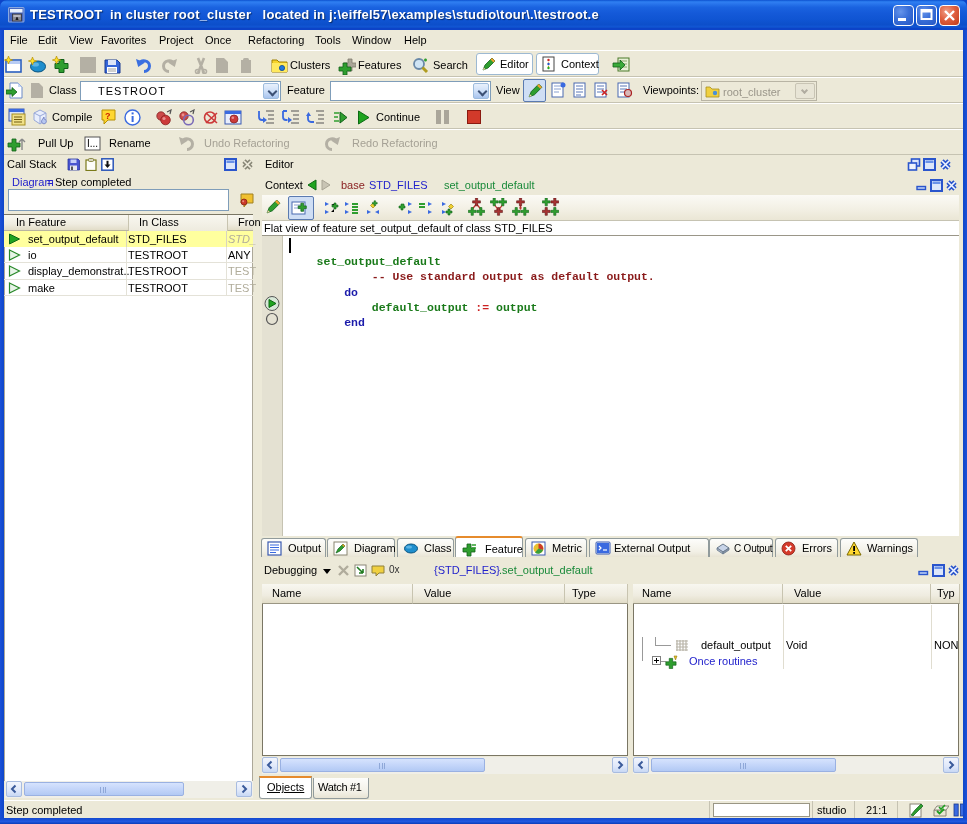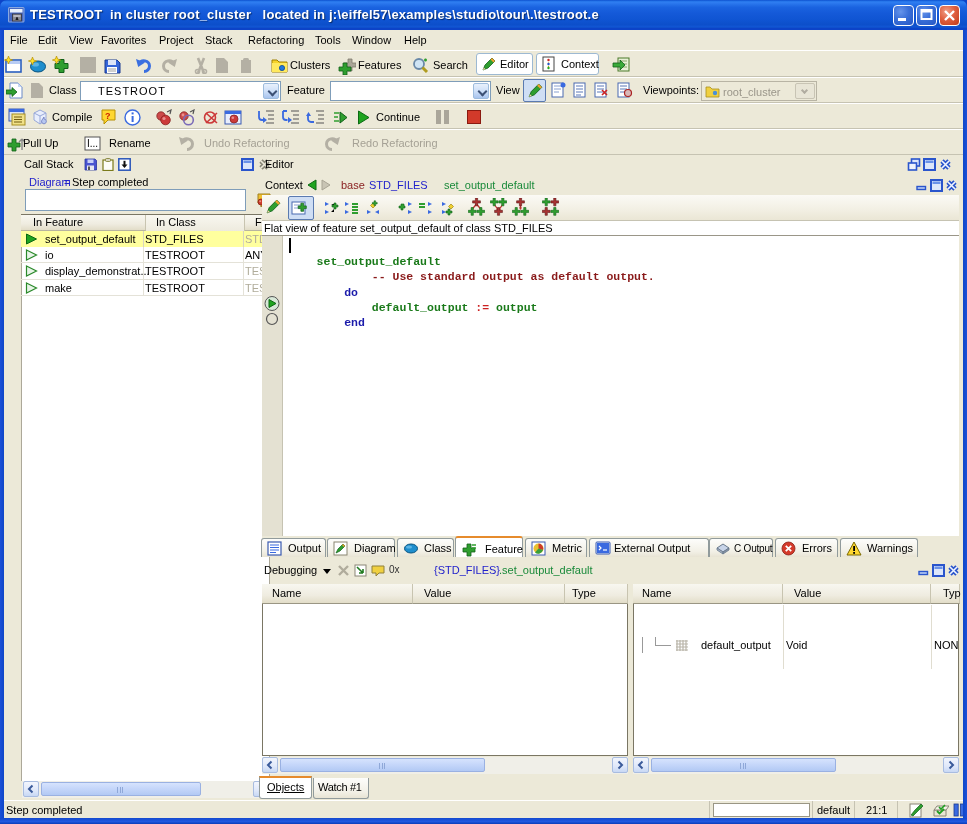--- a/index.html
+++ b/index.html
@@ -62,21 +62,21 @@
       </svg></div>
 </div>
 <div id="content"></div>
 
 <div id="menubar">
   <span class="mitem" style="left:10px;">File</span>
   <span class="mitem" style="left:38px;">Edit</span>
   <span class="mitem" style="left:69px;">View</span>
   <span class="mitem" style="left:101px;">Favorites</span>
   <span class="mitem" style="left:159px;">Project</span>
-  <span class="mitem" style="left:205px;">Stack</span>
+  <span class="mitem" style="left:205px;">Once</span>
   <span class="mitem" style="left:248px;">Refactoring</span>
   <span class="mitem" style="left:315px;">Tools</span>
   <span class="mitem" style="left:352px;">Window</span>
   <span class="mitem" style="left:404px;">Help</span>
 </div>
 
 <div class="toolbar" id="tb1" style="top:50px; height:27px;">
   <svg class="abs" style="left:4px;top:5px;" width="18" height="18" viewBox="0 0 18 18">
       <rect x="2" y="4" width="15" height="12" fill="#fff" stroke="#2b5fc0" stroke-width="1.6"></rect>
       <rect x="3" y="5" width="13" height="3" fill="#b8ccf4"></rect>
@@ -285,39 +285,39 @@
   <div class="tbtxt" style="left:376px;top:7px;">Continue</div>
   <div class="abs" style="left:436px;top:6px;width:5px;height:14px;background:#aaa69a;"></div>
   <div class="abs" style="left:444px;top:6px;width:5px;height:14px;background:#aaa69a;"></div>
   <div class="abs" style="left:467px;top:6px;width:14px;height:14px;background:#d23a2a;border:1px solid #8a1a10;"></div>
 </div>
 <div class="toolbar" id="tb4" style="top:129px; height:26px;">
   <svg class="abs" style="left:7px;top:5px;" width="20" height="17" viewBox="0 0 20 17">
       <path d="M5 5 h4 v4 h4 v4 H9 v4 H5 v-4 H1 V9 h4z" fill="#2f9e2f" stroke="#11611a" stroke-width="0.8" transform="translate(0,-1)"></path>
       <path d="M15 15 V4 M15 4 l-3 3 M15 4 l3 3" fill="none" stroke="#888" stroke-width="1.4"></path>
     </svg>
-  <div class="tbtxt" style="left:23px;top:7px;">Pull Up</div>
+  <div class="tbtxt" style="left:38px;top:7px;">Pull Up</div>
   <svg class="abs" style="left:84px;top:6px;" width="17" height="15" viewBox="0 0 17 15">
       <rect x="1" y="1" width="15" height="13" fill="#fff" stroke="#555" stroke-width="1"></rect>
       <text x="3" y="11" font-size="10" fill="#000">I...</text>
     </svg>
   <div class="tbtxt" style="left:109px;top:7px;">Rename</div>
   <svg class="abs" style="left:178px;top:5px;" width="18" height="17" viewBox="0 0 18 17">
       <path d="M4 7 a5.5 5.5 0 0 1 10.5 2 a5.5 5.5 0 0 1 -5.5 5.5" fill="none" stroke="#b4b0a4" stroke-width="3"></path>
       <path d="M1 2 L3.2 10 L10 5.5z" fill="#b4b0a4"></path>
     </svg>
   <div class="tbtxt" style="left:204px;top:7px;color:#a5a195;">Undo Refactoring</div>
   <svg class="abs" style="left:323px;top:5px;" width="18" height="17" viewBox="0 0 18 17">
       <path d="M14 7 a5.5 5.5 0 0 0 -10.5 2 a5.5 5.5 0 0 0 5.5 5.5" fill="none" stroke="#b4b0a4" stroke-width="3"></path>
       <path d="M17 2 L14.8 10 L8 5.5z" fill="#b4b0a4"></path>
     </svg>
   <div class="tbtxt" style="left:352px;top:7px;color:#a5a195;">Redo Refactoring</div>
 </div>
 
-<div id="leftpanel" class="panel" style="left:21px; top:155px; width:249px; height:645px;">
+<div id="leftpanel" class="panel" style="left:4px; top:155px; width:249px; height:645px;">
 
   <div class="abs phead" style="left:0;top:0;width:249px;height:19px;">
     <span class="abs ptitle" style="left:3px;top:3px;">Call Stack</span>
     <svg class="abs" style="left:63px;top:3px;" width="13" height="13" viewBox="0 0 13 13">
         <path d="M1 1 h10 l1.5 1.5 V12 H1z" fill="#4a55d0" stroke="#2a35a0" stroke-width="0.8"></path>
         <rect x="3.5" y="1.5" width="6" height="3.5" fill="#c8d0f8"></rect>
         <rect x="3" y="7.5" width="7" height="4.5" fill="#e8e8f0"></rect>
         <rect x="4" y="8.5" width="2" height="3.5" fill="#555"></rect>
       </svg>
     <svg class="abs" style="left:81px;top:3px;" width="12" height="13" viewBox="0 0 12 13">
@@ -364,21 +364,21 @@
     <div class="abs" style="left:224px;top:0;width:25px;height:16px;background:linear-gradient(180deg,#f8f7f0 0%,#efece0 60%,#e2ddc8 100%);border-bottom:1px solid #b8b4a0;">
         <span class="abs" style="left:10px;top:1px;">Fron</span>
       </div>
   </div>
   <div class="abs" style="left:0;top:76px;width:249px;height:16px;background:#ffff9e;">
     <svg class="abs" style="left:4px;top:2px;" width="13" height="12" viewBox="0 0 13 12">
         <path d="M1.5 1 L11.5 6 L1.5 11z" fill="#1fa41f" stroke="#0c6a14" stroke-width="1"></path>
       </svg>
     <span class="abs" style="left:24px;top:2px;">set_output_default</span>
     <span class="abs" style="left:124px;top:2px;">STD_FILES</span>
-    <span class="abs" style="left:224px;top:2px;color:#b0ac9a;">STD_</span>
+    <span class="abs" style="left:224px;top:2px;color:#b0ac9a;font-style:italic;">STD_</span>
     <div class="abs" style="left:122px;top:0;width:1px;height:16px;background:#d8d4c0;"></div>
     <div class="abs" style="left:222px;top:0;width:1px;height:16px;background:#d8d4c0;"></div>
   </div>
   <div class="abs cs-row" style="left:0;top:92px;width:249px;height:16px;border-bottom:1px solid #e4e2d8;">
     <svg class="abs" style="left:4px;top:2px;" width="13" height="12" viewBox="0 0 13 12">
         <path d="M1.5 1 L11.5 6 L1.5 11z" fill="#e8f4e8" stroke="#2a8a2a" stroke-width="1.2"></path>
       </svg>
     <span class="abs" style="left:24px;top:2px;">io</span>
     <span class="abs" style="left:124px;top:2px;">TESTROOT</span>
     <span class="abs" style="left:224px;top:2px;">ANY</span>
@@ -658,34 +658,47 @@
   <div class="abs" style="left:0;top:26px;width:366px;height:20px;">
     <div class="dhdr" style="left:0;width:151px;"><span style="margin-left:10px;">Name</span></div>
     <div class="dhdr" style="left:151px;width:152px;"><span style="margin-left:11px;">Value</span></div>
     <div class="dhdr" style="left:303px;width:63px;"><span style="margin-left:7px;">Type</span></div>
   </div>
 
   <div class="abs" style="left:371px;top:26px;width:326px;height:172px;background:#fff;border:1px solid #7a7664;"></div>
   <div class="abs" style="left:371px;top:26px;width:327px;height:20px;">
     <div class="dhdr" style="left:0;width:150px;"><span style="margin-left:9px;">Name</span></div>
     <div class="dhdr" style="left:150px;width:148px;"><span style="margin-left:11px;">Value</span></div>
-    <div class="dhdr" style="left:298px;width:29px;"><span style="margin-left:12px;">Typ</span></div>
+    <div class="dhdr" style="left:298px;width:29px;"><span style="margin-left:6px;">Typ</span></div>
   </div>
   <div class="abs" style="left:371px;top:47px;width:327px;height:150px;font-size:11px;">
 
     <div class="abs" style="left:0;top:32px;width:326px;height:16px;">
       <div class="abs" style="left:9px;top:0;width:1px;height:16px;background:#999;"></div>
       <div class="abs" style="left:22px;top:0;width:1px;height:8px;background:#999;"></div>
       <div class="abs" style="left:22px;top:8px;width:16px;height:1px;background:#999;"></div>
       <svg class="abs" style="left:42px;top:2px;" width="14" height="13" viewBox="0 0 14 13">
           <path d="M2 1 v11 M5 1 v11 M8 1 v11 M11 1 v11 M1 2 h12 M1 5 h12 M1 8 h12 M1 11 h12" stroke="#b8b4a8" stroke-width="1.2"></path>
         </svg>
       <span class="abs" style="left:68px;top:2px;">default_output</span>
       <span class="abs" style="left:153px;top:2px;">Void</span>
       <span class="abs" style="left:301px;top:2px;">NON</span>
+    </div>
+    <div class="abs" style="left:0;top:48px;width:326px;height:16px;">
+      <div class="abs" style="left:9px;top:0;width:1px;height:8px;background:#999;"></div>
+      <svg class="abs" style="left:19px;top:3px;" width="9" height="9" viewBox="0 0 9 9">
+          <rect x="0.5" y="0.5" width="8" height="8" fill="#fff" stroke="#808080"></rect>
+          <path d="M2 4.5 h5 M4.5 2 v5" stroke="#000" stroke-width="1"></path>
+        </svg>
+      <div class="abs" style="left:28px;top:8px;width:5px;height:1px;background:#999;"></div>
+      <svg class="abs" style="left:32px;top:2px;" width="14" height="14" viewBox="0 0 14 14">
+          <path d="M5 4 h4 v4 h4 v4 H9 v4 H5 v-4 H1 V8 h4z" fill="#2f9e2f" stroke="#11611a" stroke-width="0.8" transform="scale(0.85)"></path>
+          <path d="M9 1 L12 1 L10.5 5z" fill="#e8c020" stroke="#907810" stroke-width="0.6"></path>
+        </svg>
+      <span class="abs" style="left:56px;top:2px;color:#2222cc;">Once routines</span>
     </div>
     <div class="abs" style="left:150px;top:0;width:1px;height:64px;background:#e0ddd0;"></div>
     <div class="abs" style="left:298px;top:0;width:1px;height:64px;background:#e0ddd0;"></div>
   </div>
 
   <div class="sb" style="left:0;top:199px;width:366px;height:17px;">
     <div class="sbarr" style="left:0;top:0;"><svg width="14" height="14" viewBox="0 0 14 14">
           <path d="M8.5 3.5 L5 7 L8.5 10.5" fill="none" stroke="#3a5a9a" stroke-width="2"></path>
         </svg></div>
     <div class="sbthumb" style="left:18px;width:205px;"></div>
@@ -708,21 +721,21 @@
     <div class="dtab" style="left:51px;width:56px;"><span style="margin-left:4px;letter-spacing:-0.3px;">Watch #1</span></div>
   </div>
 </div>
 <div id="debugpanel" class="panel" style="left:262px; top:558px; width:699px; height:242px;"></div>
 
 <div id="statusbar" style="position:absolute; left:4px; top:800px; width:959px; height:18px; background:#ece9d8; border-top:1px solid #fff;">
   <span class="abs" style="left:2px;top:3px;">Step completed</span>
   <div class="abs" style="left:705px;top:0;width:1px;height:18px;background:#c6c3b2;"></div>
   <div class="abs" style="left:709px;top:2px;width:97px;height:14px;background:#fff;border:1px solid #9a9684;"></div>
   <div class="abs" style="left:808px;top:0;width:1px;height:18px;background:#c6c3b2;"></div>
-  <span class="abs" style="left:813px;top:3px;">default</span>
+  <span class="abs" style="left:813px;top:3px;">studio</span>
   <div class="abs" style="left:850px;top:0;width:1px;height:18px;background:#c6c3b2;"></div>
   <span class="abs" style="left:862px;top:3px;">21:1</span>
   <div class="abs" style="left:893px;top:0;width:1px;height:18px;background:#c6c3b2;"></div>
   <svg class="abs" style="left:905px;top:1px;" width="16" height="16" viewBox="0 0 16 16">
       <rect x="1" y="2" width="11" height="13" fill="#fff" stroke="#8a8676" stroke-width="1"></rect>
       <path d="M4 14 L8 9 L14 3 L16 5 L10 11 L6 15z" fill="#2f9e2f" stroke="#11611a" stroke-width="0.7" transform="translate(-2,-1)"></path>
     </svg>
   <svg class="abs" style="left:928px;top:1px;" width="17" height="16" viewBox="0 0 17 16">
       <path d="M2 8 h12 v6 H2z" fill="#e8e4d4" stroke="#8a8676" stroke-width="1"></path>
       <path d="M2 8 L5 4 h12 l-3 4z" fill="#f4f2e8" stroke="#8a8676" stroke-width="1"></path>

